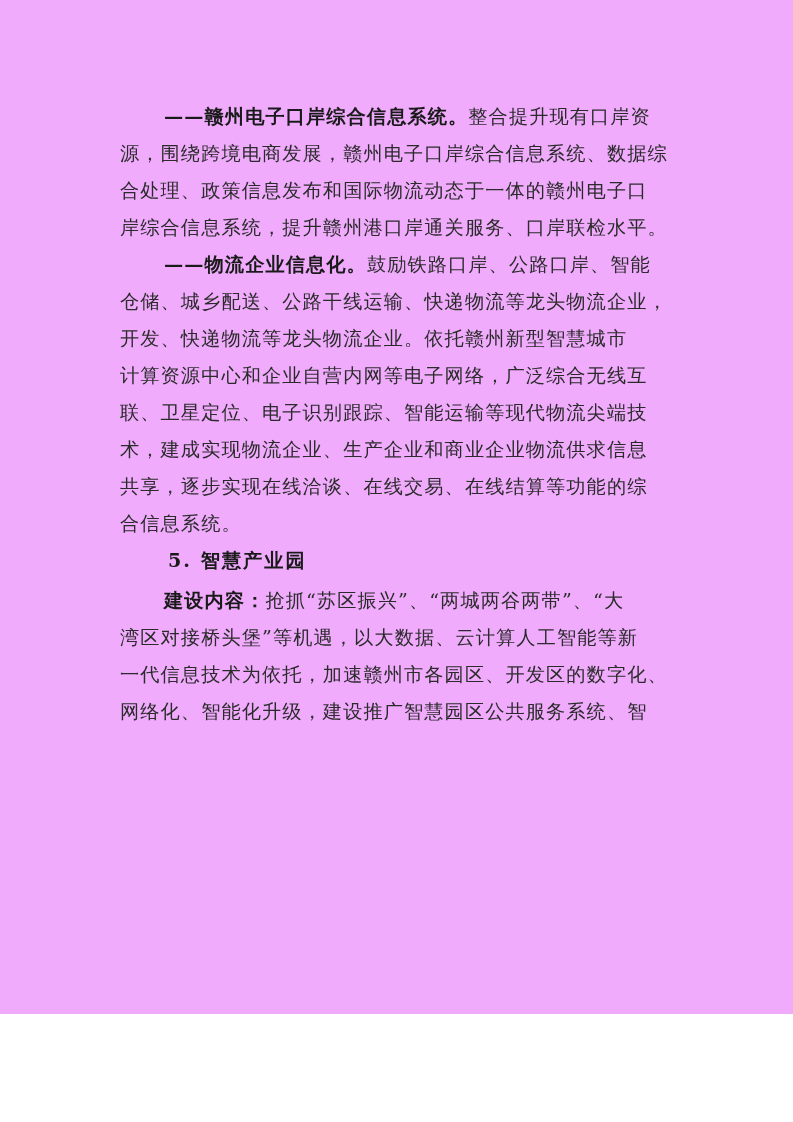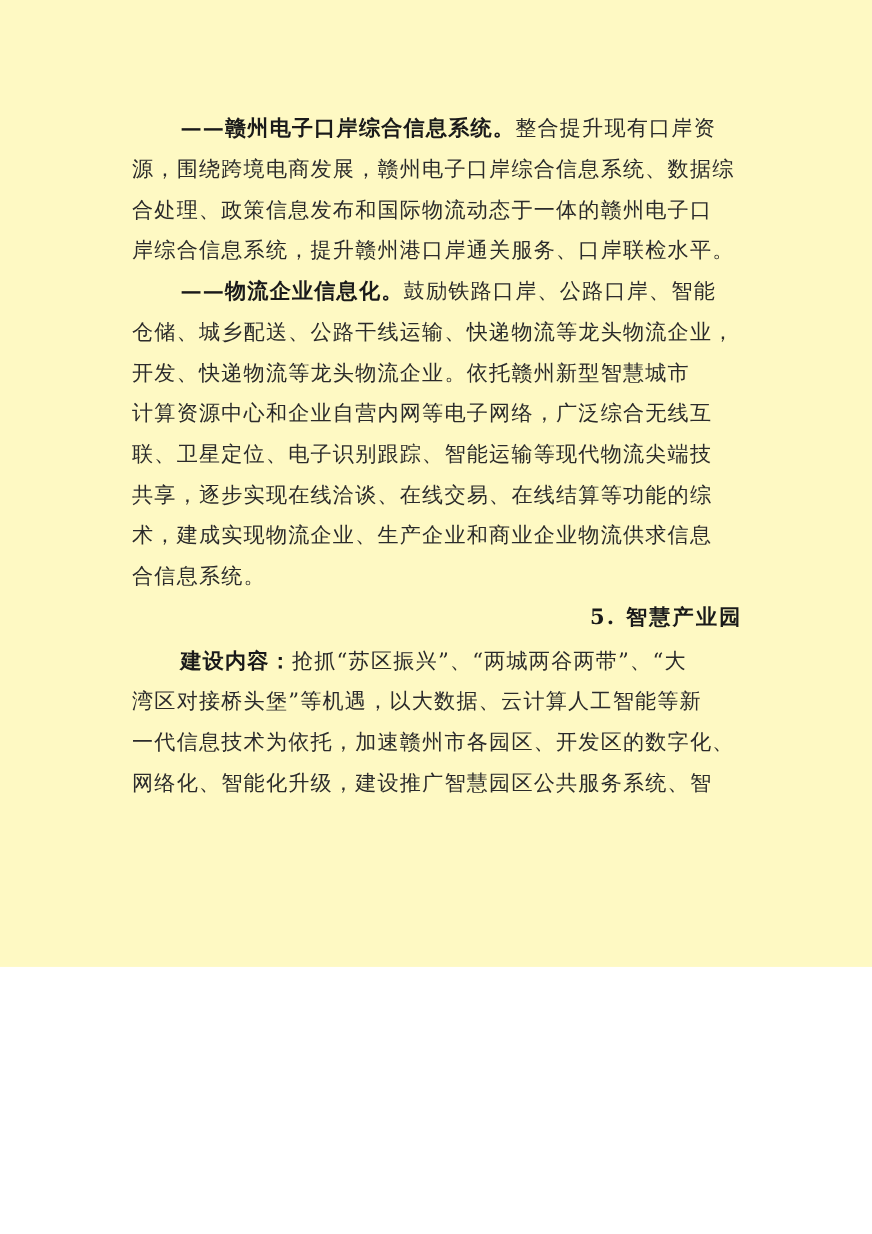--- a/index.html
+++ b/index.html
@@ -1,25 +1,25 @@
 <!DOCTYPE html>
 <html><head>
 <meta charset="utf-8">
 <style>
   html, body { margin: 0; padding: 0; background: #ffffff; }
   body { width: 793px; height: 1122px; position: relative; overflow: hidden;
          font-family: "DejaVu Serif", "Liberation Serif", serif; color: #2b2b2b; }
-  .page { position: absolute; left: 0; top: 0; width: 793px; height: 879px; background: #fef9c3; }
+  .page { position: absolute; left: 0; top: 0; width: 793px; height: 1014px; background: #f0abfc; }
   .content { position: absolute; left: 120px; top: 98px; width: 555px; }
   .line { height: 37px; line-height: 37px; font-size: 19.2px; white-space: nowrap;
           letter-spacing: 1.1px; overflow: visible; }
   .indent { padding-left: 44px; }
   .indent-h { padding-left: 48px; }
   .b { font-weight: bold; color: #1a1a1a; }
-  .h { font-weight: bold; color: #1a1a1a; letter-spacing: 2px; text-align: right; }
+  .h { font-weight: bold; color: #1a1a1a; letter-spacing: 2px; }
   .gap { height: 3px; }
 </style>
 </head>
 <body>
 
 <div class="page">
   <div class="content">
 
     <div class="paragraph">
       <div class="line indent"><span class="b">——赣州电子口岸综合信息系统。</span><span>整合提升现有口岸资</span></div>
@@ -27,22 +27,22 @@
       <div class="line">合处理、政策信息发布和国际物流动态于一体的赣州电子口</div>
       <div class="line">岸综合信息系统，提升赣州港口岸通关服务、口岸联检水平。</div>
     </div>
 
     <div class="paragraph">
       <div class="line indent"><span class="b">——物流企业信息化。</span><span>鼓励铁路口岸、公路口岸、智能</span></div>
       <div class="line">仓储、城乡配送、公路干线运输、快递物流等龙头物流企业，</div>
       <div class="line">开发、快递物流等龙头物流企业。依托赣州新型智慧城市</div>
       <div class="line">计算资源中心和企业自营内网等电子网络，广泛综合无线互</div>
       <div class="line">联、卫星定位、电子识别跟踪、智能运输等现代物流尖端技</div>
+      <div class="line">术，建成实现物流企业、生产企业和商业企业物流供求信息</div>
       <div class="line">共享，逐步实现在线洽谈、在线交易、在线结算等功能的综</div>
-      <div class="line">术，建成实现物流企业、生产企业和商业企业物流供求信息</div>
       <div class="line">合信息系统。</div>
     </div>
 
     <div class="line indent-h h">5. 智慧产业园</div>
 
 
     <div class="gap"></div>
 
     <div class="paragraph">
       <div class="line indent"><span class="b">建设内容：</span><span>抢抓“苏区振兴”、“两城两谷两带”、“大</span></div>

